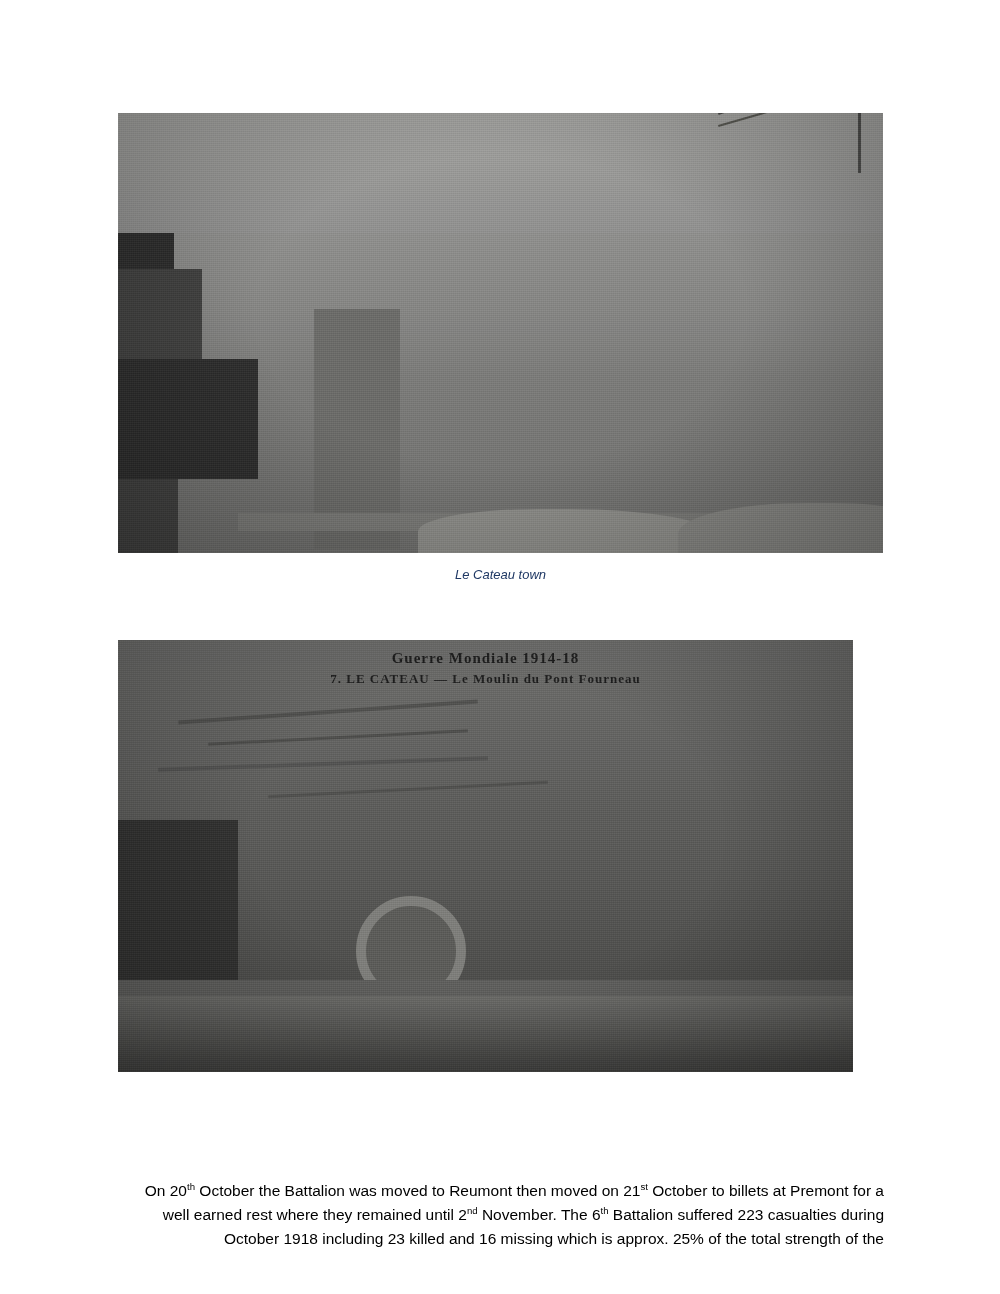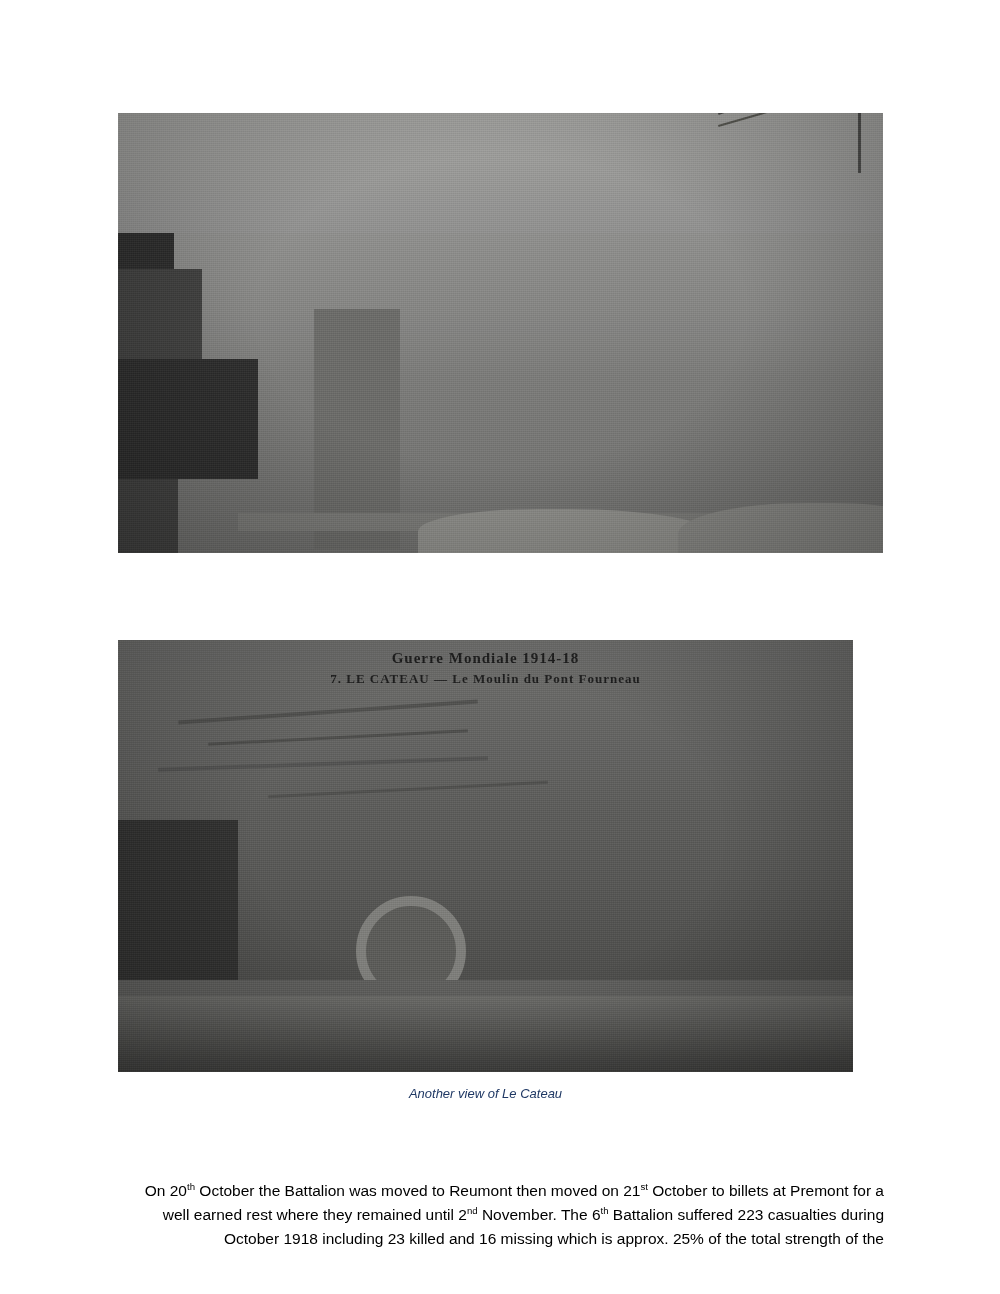--- a/index.html
+++ b/index.html
@@ -169,20 +169,21 @@
 
       <div class="r" style="left:196px;top:196px;width:86px;height:240px;background:#6b6b68;"></div>
 
       <div class="r" style="left:120px;top:400px;width:760px;height:18px;background:#7a7a77;"></div>
       <div class="r" style="left:300px;top:396px;width:300px;height:56px;background:#8e8e8a;border-radius:40% 50% 0 0;"></div>
       <div class="r" style="left:560px;top:390px;width:260px;height:62px;background:#868682;border-radius:50% 40% 0 0;"></div>
 
       <div class="grain"></div>
       <div class="vignette"></div>
     </div>
+    <div class="figure-caption">Le Cateau town</div>
   </div>
 
   <div class="figure" id="figure-2">
     <div id="photo-2">
 
       <div class="r" style="left:0;top:0;width:735px;height:180px;background:linear-gradient(to bottom,#6d6d6b,#5a5a58);"></div>
 
       <div class="r" style="left:60px;top:70px;width:300px;height:4px;background:#4f4f4d;transform:rotate(-4deg);"></div>
       <div class="r" style="left:90px;top:96px;width:260px;height:3px;background:#4c4c4a;transform:rotate(-3deg);"></div>
       <div class="r" style="left:40px;top:122px;width:330px;height:4px;background:#515150;transform:rotate(-2deg);"></div>
@@ -198,18 +199,17 @@
 
       <div style="position:absolute;left:238px;top:256px;width:90px;height:90px;border-radius:50%;border:10px solid #7e7e7a;background:#5a5a57;"></div>
 
       <div class="r" style="left:0;top:340px;width:735px;height:40px;background:#55555
 3;"></div>
       <div class="r" style="left:0;top:356px;width:735px;height:76px;background:linear-gradient(to bottom,#6a6a67,#3e3e3c);"></div>
 
       <div class="grain"></div>
       <div class="vignette"></div>
     </div>
-    <div class="figure-caption">Another view of Le Cateau</div>
   </div>
 
   <p id="body-text">On 20<sup>th</sup> October the Battalion was moved to Reumont then moved on 21<sup>st</sup> October to billets at Premont for a well earned rest where they remained until 2<sup>nd</sup> November. The 6<sup>th</sup> Battalion suffered 223 casualties during October 1918 including 23 killed and 16 missing which is approx. 25% of the total strength of the</p>
 
 </div>
 
 </body></html>

